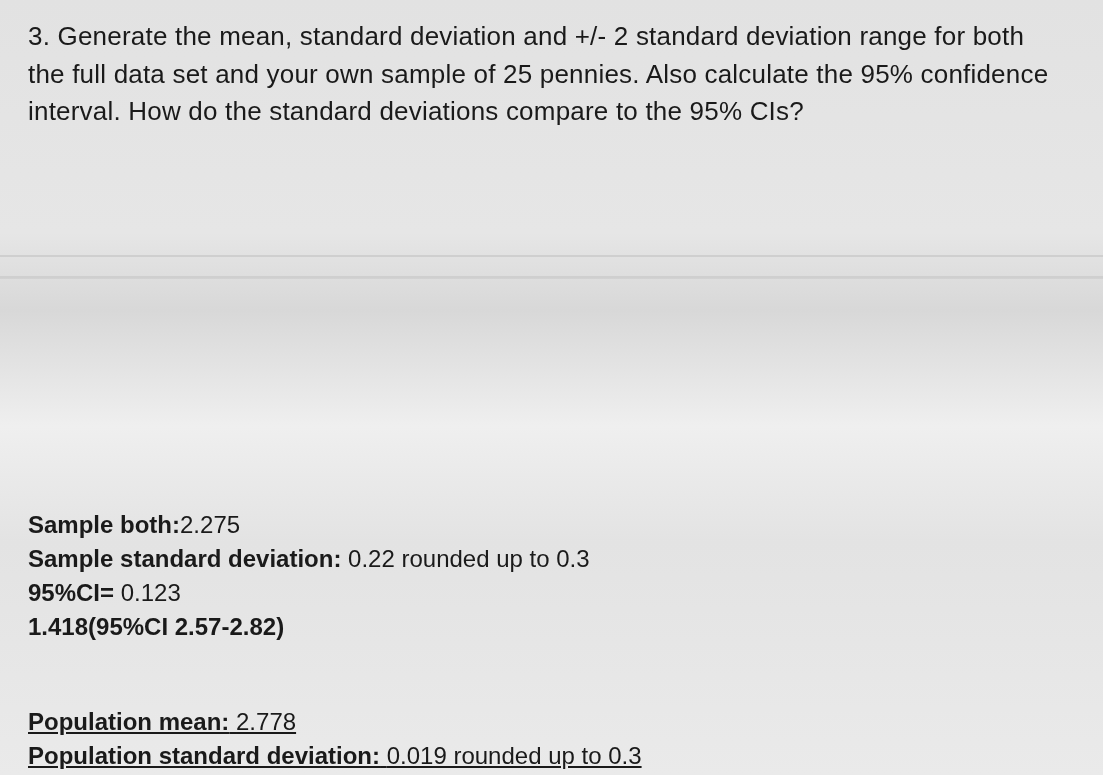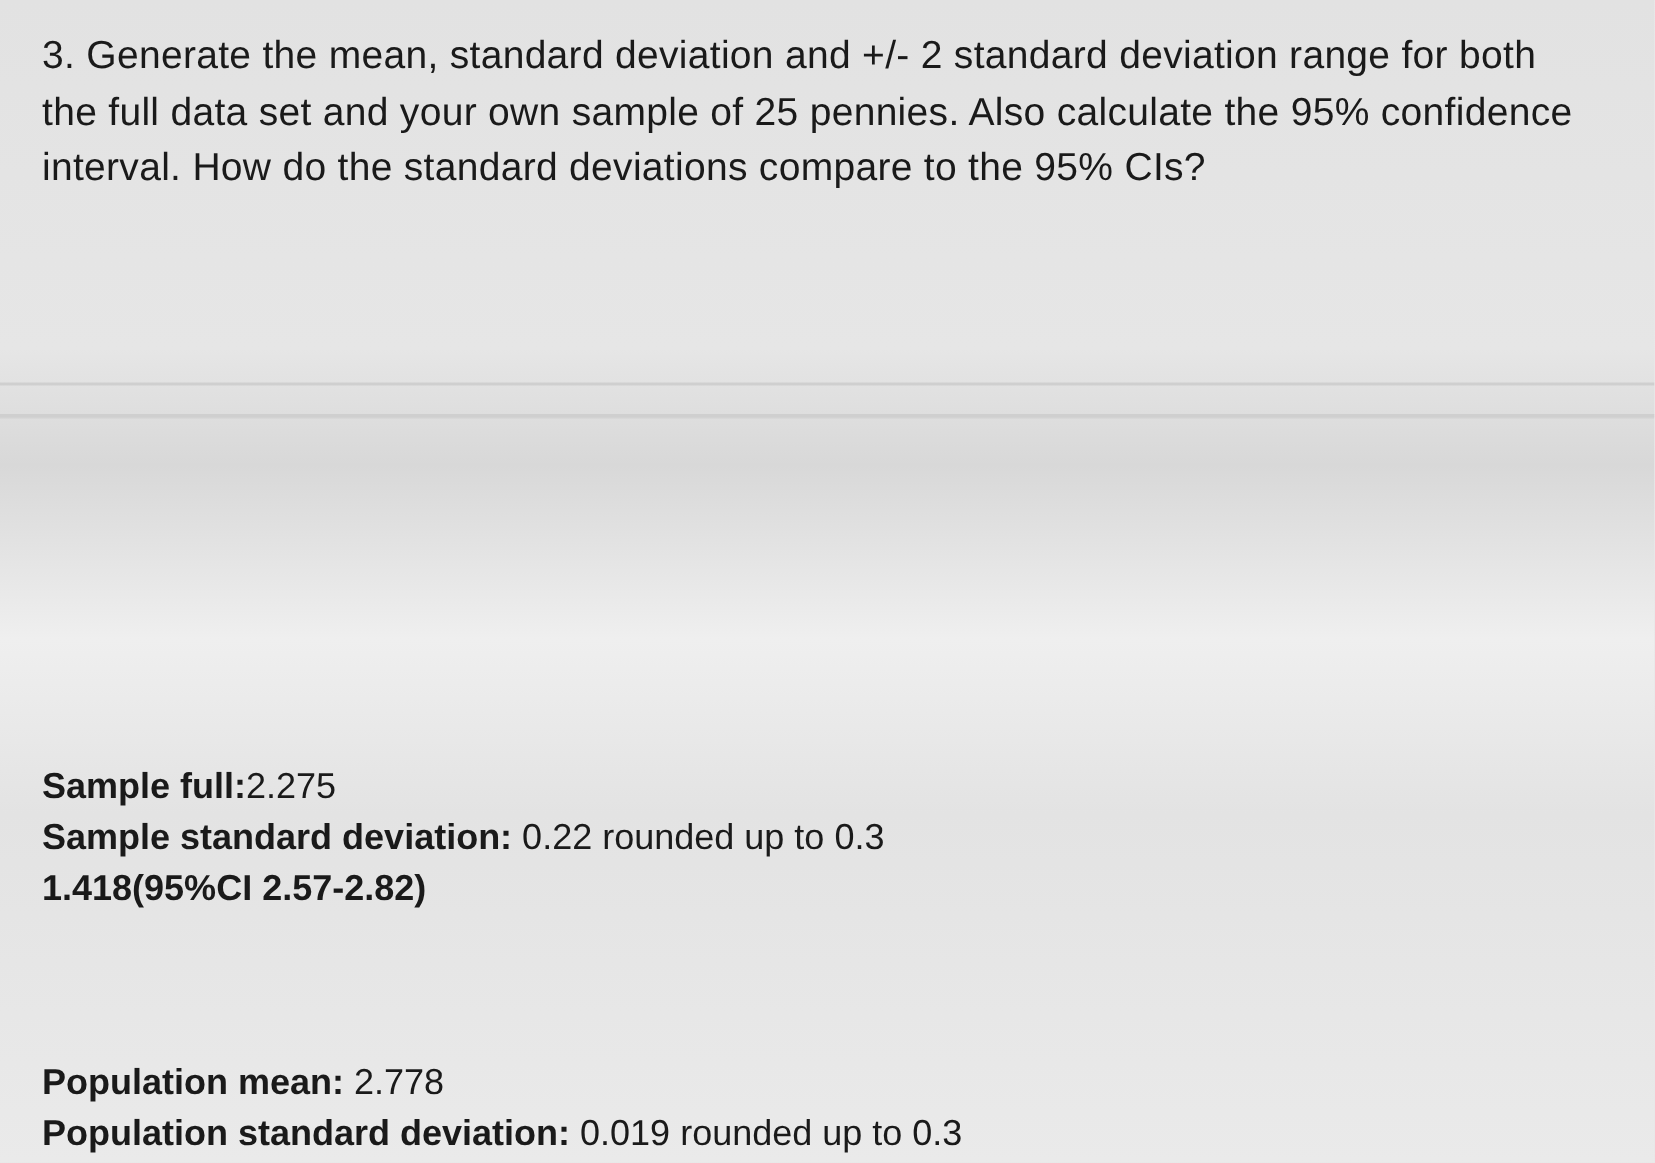--- a/index.html
+++ b/index.html
@@ -53,43 +53,48 @@
     font-weight: bold;
   }
   .answer-block .normal { font-weight: normal; }
   .answer-block2 {
     position: absolute;
     left: 28px;
     top: 705px;
     font-size: 24px;
     line-height: 1.42;
     font-weight: bold;
+    text-decoration: underline;
   }
   .answer-block2 .normal { font-weight: normal; }
 </style>
 </head>
 <body>
 
 <div class="page">
 
   <p class="question">
     <span>3.</span>
     <span>Generate the mean, standard deviation and +/- 2 standard deviation range for both the full data set  and your own sample of 25 pennies. Also calculate the 95% confidence interval. How do the standard  deviations compare to the 95% CIs?</span>
   </p>
 
   <hr class="divider d-top">
   <hr class="divider d-bot">
 
   <div class="answer-block">
     <div>
-      <span>Sample full:</span><span class="normal">2.275</span>
+      <span>Sample both:</span><span class="normal">2.275</span>
     </div>
     <div>
       <span>Sample standard deviation:</span>
       <span class="normal">0.22 rounded up to  0.3</span>
+    </div>
+    <div>
+      <span>95%CI=</span>
+      <span class="normal">0.123</span>
     </div>
     <div>1.418(95%CI 2.57-2.82)</div>
   </div>
 
   <div class="answer-block2">
     <div>
       <span>Population mean:</span>
       <span class="normal">2.778</span>
     </div>
     <div>

